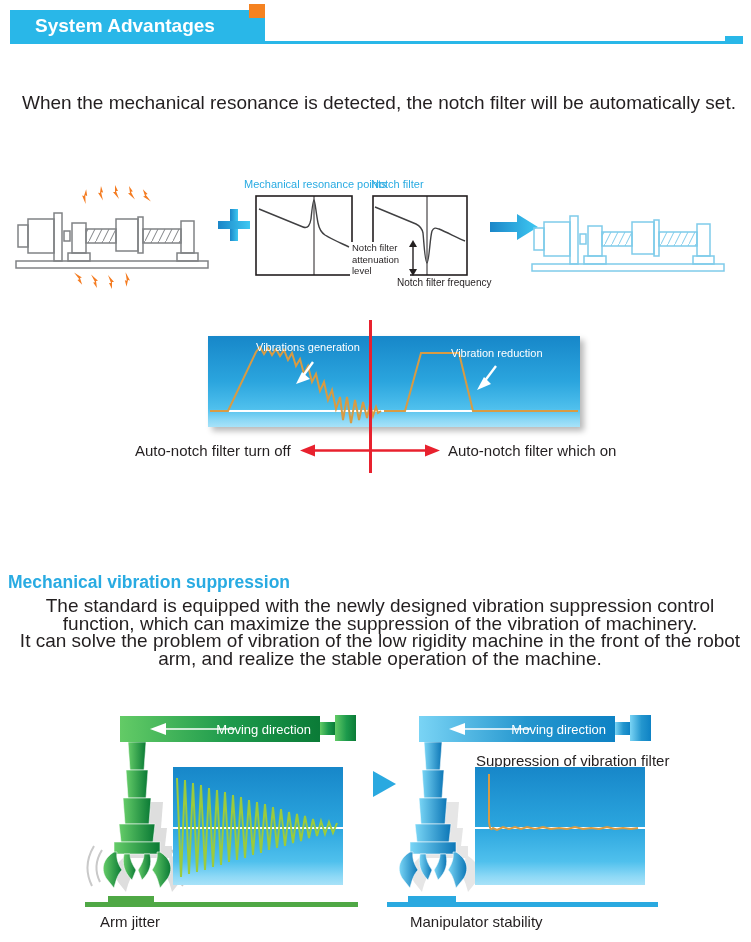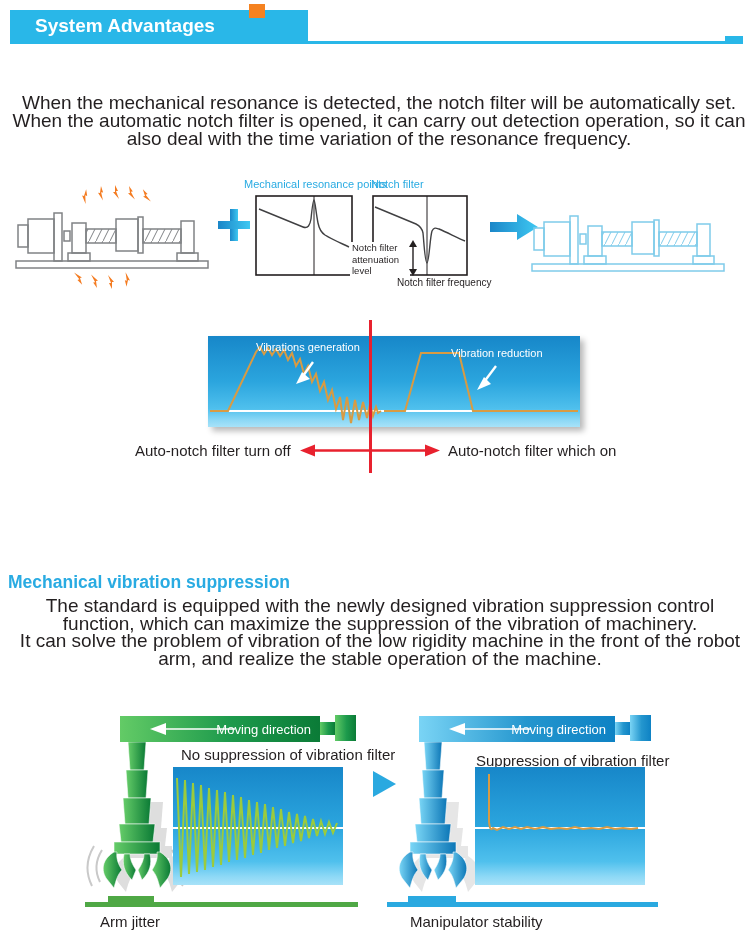--- a/index.html
+++ b/index.html
@@ -24,30 +24,29 @@
   .floor-green{background:#4FA845;}
   .floor-blue{background:#2AA9E0;}
   .redline{background:#E8212E;}
   .tri-right{width:0;height:0;border-left:23px solid #2AA9E0;border-top:13px solid transparent;border-bottom:13px solid transparent;}
 </style>
 </head>
 <body>
 
 <div id="page">
 
-  <div class="abs banner" style="left:10px;top:10px;width:298px;height:31px;">
+  <div class="abs banner" style="left:10px;top:10px;width:255px;height:31px;">
     <span class="banner-title">System Advantages</span>
   </div>
   <div class="abs" style="left:249px;top:4px;width:16px;height:14px;background:#F58220;"></div>
   <div class="abs" style="left:10px;top:41px;width:733px;height:2.5px;background:#29B7E8;"></div>
   <div class="abs" style="left:725px;top:36px;width:18px;height:8px;background:#29B7E8;"></div>
 
   <div class="abs body-text" style="left:8px;top:94px;width:742px;">
     <div>When the mechanical resonance is detected, the notch filter will be automatically set.</div>
-    <div>When the automatic notch filter is opened, it can carry out detection operation, so it can also deal with the time variation of the resonance frequency.</div>
   </div>
 
   <svg class="abs" style="left:12px;top:185px;" width="200" height="105" viewBox="0 0 200 105">
     <defs>
       <pattern id="hg" width="7" height="14" patternUnits="userSpaceOnUse">
         <line x1="7" y1="0" x2="0" y2="14" stroke="#808285" stroke-width="1"></line>
       </pattern>
       <pattern id="hb" width="7" height="14" patternUnits="userSpaceOnUse">
         <line x1="7" y1="0" x2="0" y2="14" stroke="#7FCBEA" stroke-width="1"></line>
       </pattern>
@@ -208,21 +207,20 @@
       <polygon points="41,56 69,56 67,82 43,82"></polygon>
       <polygon points="37,82 73,82 71,100 39,100"></polygon>
       <rect x="32" y="100" width="46" height="12"></rect>
       <path d="M32,110 C22,116 18,126 24,136 L32,146 C34,138 36,132 40,128 C36,122 34,116 35,110 Z"></path>
       <path d="M78,110 C88,116 92,126 86,136 L78,146 C76,138 74,132 70,128 C74,122 76,116 75,110 Z"></path>
       <path d="M42,112 C40,122 42,130 50,138 L54,128 C50,122 48,117 48,112 Z"></path>
       <path d="M68,112 C70,122 68,130 60,138 L56,128 C60,122 62,117 62,112 Z"></path>
     </g>
   </svg>
 
-  <div class="abs fig-title" style="left:181px;top:746px;">No suppression of vibration filter</div>
 
   <div class="abs panel" style="left:173px;top:767px;width:170px;height:118px;">
     <svg width="170" height="118" viewBox="0 0 170 118">
       <line x1="0" y1="61" x2="170" y2="61" stroke="#fff" stroke-width="2"></line>
       <g transform="translate(0,3)">
         <polyline points="4,8 8,107 12,10 16,104 20,13 24,102 28,15 32,100 36,18 40,97 44,20 48,95 52,22 56,92 60,25 64,90 68,27 72,88 76,30 80,85 84,32 88,83 92,34 96,80 100,37 104,78 108,39 112,76 116,42 120,73 124,44 128,71 132,46 136,68 140,49 144,66 148,51 152,64 156,52 160,63 164,53" fill="none" stroke="#9BCB3C" stroke-width="2"></polyline>
       </g>
     </svg>
   </div>
 

